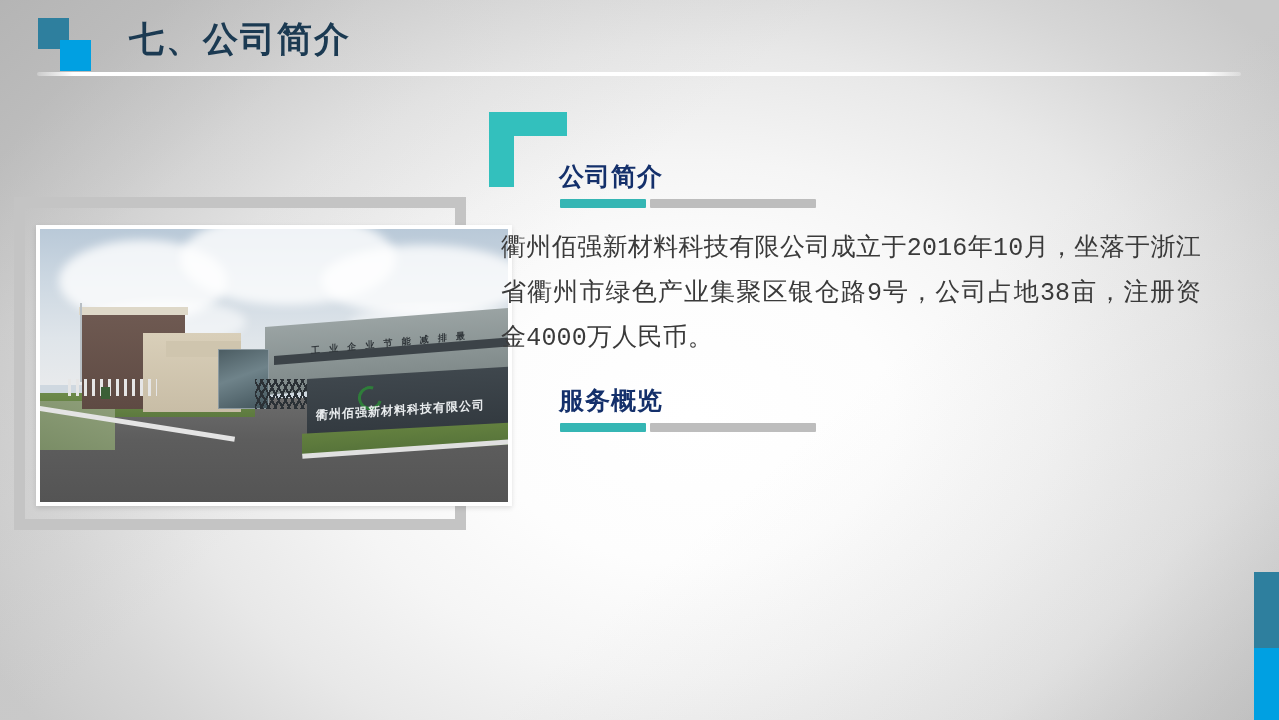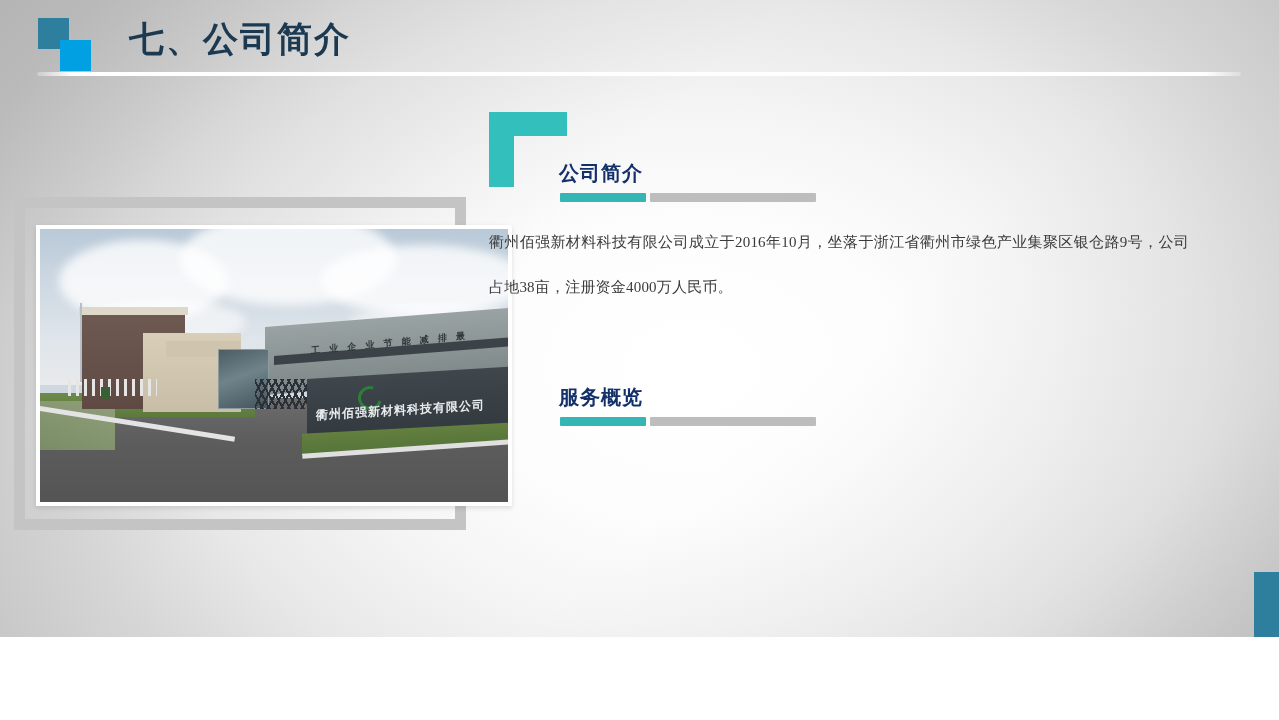--- a/index.html
+++ b/index.html
@@ -11,21 +11,21 @@
     width: 1279px;
     height: 720px;
     overflow: hidden;
     font-family: "Liberation Sans", "DejaVu Sans", sans-serif;
   }
 
   
   .slide {
     position: relative;
     width: 1279px;
-    height: 637px;
+    height: 720px;
     overflow: hidden;
     background-color: #cfcfcf;
     background-image:
       radial-gradient(ellipse 780px 560px at 54% 58%,
          #ffffff 0%,
          #fdfdfd 26%,
          #f5f5f5 46%,
          #e8e8e8 66%,
          #d6d6d6 84%,
          #c9c9c9 100%);
@@ -331,21 +331,21 @@
   .section {
     position: absolute;
     left: 0;
     width: 760px;
   }
   .section.s1 { top: 48px; }
   .section.s2 { top: 272px; }
 
   .section-heading {
     font-family: "DejaVu Sans", "Liberation Sans", sans-serif;
-    font-size: 20px;
+    font-size: 25px;
     font-weight: bold;
     letter-spacing: 1px;
     color: #14306b;
     margin: 0 0 6px 70px;
     white-space: nowrap;
   }
   .divider {
     position: relative;
     margin-left: 71px;
     width: 256px;
@@ -360,24 +360,24 @@
   }
   .divider .seg-gray {
     position: absolute;
     left: 90px; top: 0;
     width: 166px; height: 9px;
     background: #bdbdbd;
     border-radius: 1px;
   }
 
   .body-text {
-    margin: 18px 0 0 0;
+    margin: 18px 0 0 12px;
     width: 700px;
-    font-family: Liberation Serif, serif;
-    font-size: 15px;
+    font-family: Liberation Mono, monospace;
+    font-size: 25px;
     line-height: 45px;
     color: #3a3a3a;
     letter-spacing: 0.2px;
     text-align: justify;
   }
   .body-text.indent {
     margin-left: 18px;
     width: 700px;
   }
 

